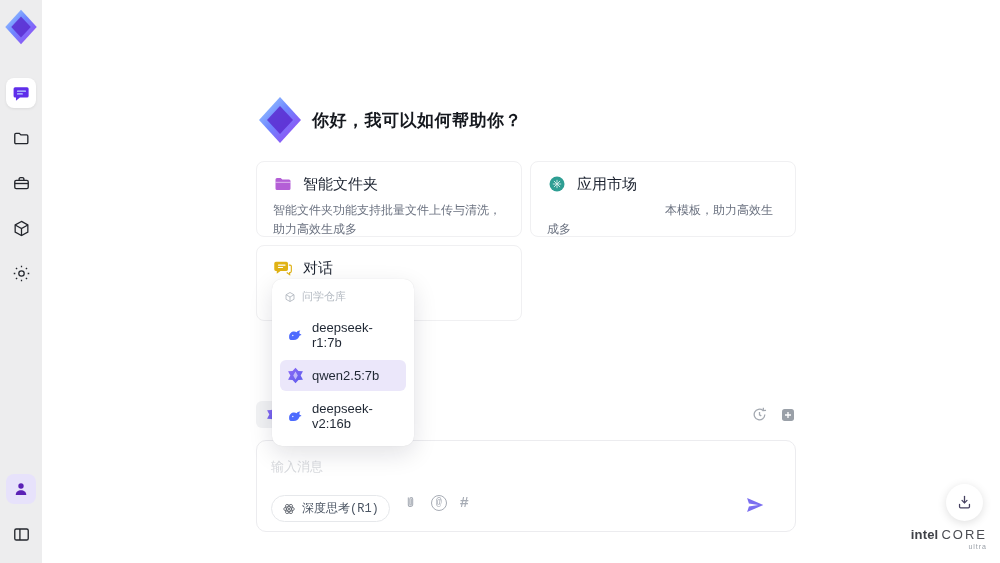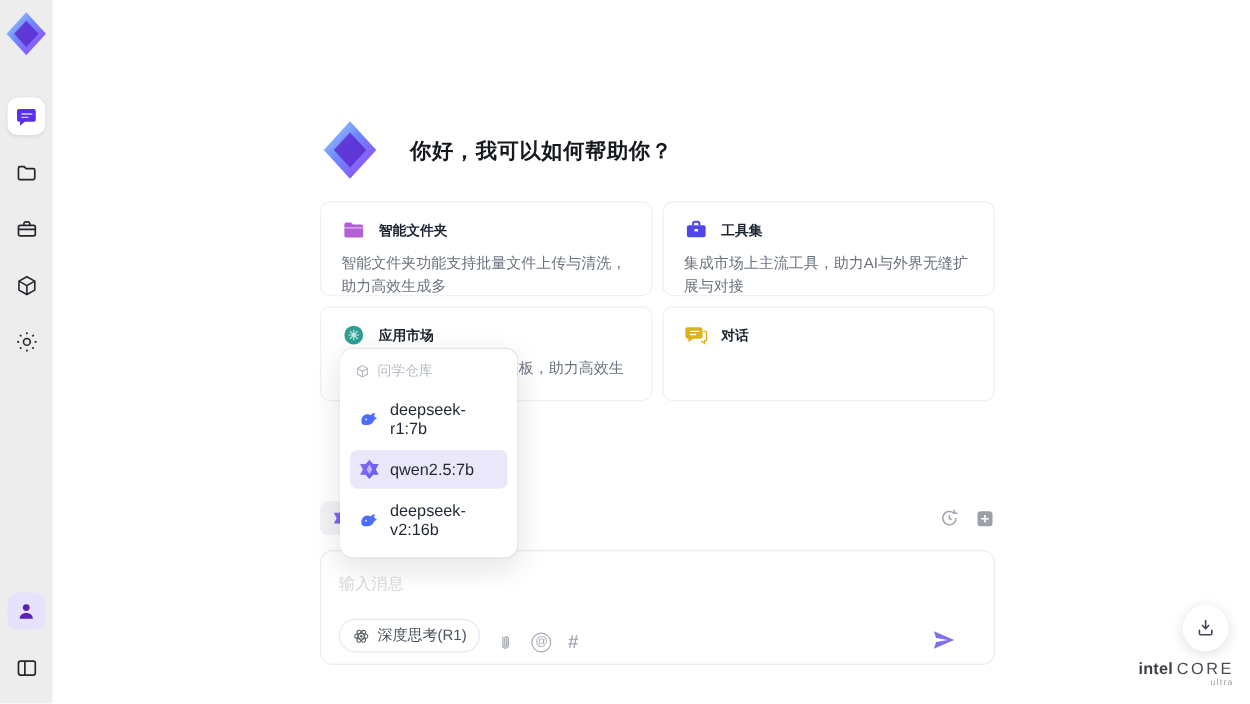--- a/index.html
+++ b/index.html
@@ -10,40 +10,40 @@
   .sidebar { position:absolute; left:0; top:0; width:42px; height:563px; background:#ededee;
              display:flex; flex-direction:column; align-items:center; padding:8px 0 14px; }
   .side-logo { width:36px; height:38px; margin-bottom:32px; }
   .side-item { width:30px; height:30px; border-radius:8px; display:flex; align-items:center; justify-content:center; margin-bottom:15px; cursor:pointer; }
   .side-item.active { background:#fff; box-shadow:0 1px 3px rgba(0,0,0,.08); }
   .side-item.user-active { background:#e7e2fb; }
   .side-spacer { flex:1; }
 
   
   .content { position:absolute; left:256px; top:0; width:540px; }
-  .greeting { display:flex; align-items:center; gap:24px; margin:95px 0 16px 0; }
+  .greeting { display:flex; align-items:center; gap:8px; margin:95px 0 16px 0; }
   .greeting-logo { width:48px; height:50px; }
   .greeting-text { font-size:17px; font-weight:700; color:#15181e; letter-spacing:.5px; }
 
   .cards { display:grid; grid-template-columns:1fr 1fr; gap:8px; }
   .card { background:#fff; border:1px solid #f0f0f2; border-radius:8px; padding:12px 16px; height:76px; overflow:hidden; cursor:pointer; }
   .card-head { display:flex; align-items:center; gap:10px; margin-bottom:7px; }
   .card-icon { width:20px; height:20px; flex:0 0 20px; }
-  .card-title { font-size:11px; font-weight:700; color:#1c2330; }
+  .card-title { font-size:15px; font-weight:400; color:#1c2330; }
   .card-desc { font-size:12px; color:#6b7280; line-height:1.55; }
   .card-desc.indent { text-indent:118px; }
 
   .toolbar { display:flex; align-items:center; justify-content:space-between; margin-top:80px; height:27px; }
   .model-pill { display:flex; align-items:center; gap:7px; background:#f1f2f4; border-radius:6px; padding:5px 10px; font-size:13px; color:#16181d; cursor:pointer; }
   .mini-icons { display:flex; align-items:center; gap:12px; }
 
   .composer { margin-top:12px; border:1px solid #ececef; border-radius:10px; height:92px; position:relative; padding:17px 14px; background:#fff; }
   .composer textarea { width:70%; height:24px; border:none; outline:none; resize:none; font-size:13px; color:#374151; font-family:inherit; background:transparent; }
   .composer textarea::placeholder { color:#d8dade; }
-  .composer-bottom { position:absolute; left:14px; right:30px; bottom:9px; display:flex; align-items:flex-end; gap:13px; }
+  .composer-bottom { position:absolute; left:14px; right:30px; bottom:9px; display:flex; align-items:flex-start; gap:13px;font-family:Liberation Mono, monospace; }
   .deep-pill { display:flex; align-items:center; gap:6px; border:1px solid #e6e8eb; border-radius:15px; padding:4px 10px; font-size:12px; color:#4b5563; background:#fff; cursor:pointer; }
   .at-badge { width:16px; height:16px; border:1.3px solid #a7acb5; border-radius:50%; color:#a7acb5; font-size:10px; line-height:13px; text-align:center; cursor:pointer; }
   .hash { color:#a7acb5; font-size:15px; font-weight:700; cursor:pointer; }
   .send-btn { margin-left:auto; cursor:pointer; display:flex; }
 
   
   .dropdown { position:absolute; left:272px; top:279px; width:142px; background:#fff; border-radius:10px; padding:8px;
               box-shadow:0 8px 24px rgba(20,20,43,.12), 0 0 1px rgba(0,0,0,.12); z-index:30; }
   .dd-header { display:flex; align-items:center; gap:6px; font-size:11px; color:#b4bac2; padding:2px 4px 9px; }
   .dd-item { display:flex; align-items:center; gap:8px; font-size:13px; color:#1f2733; padding:7px 7px; border-radius:6px; margin-bottom:3px; cursor:pointer; }
@@ -152,31 +152,20 @@
         <div class="card-head">
           <svg class="card-icon" viewBox="0 0 24 24">
             <path d="M3 6.5A1.8 1.8 0 0 1 4.8 4.7h4.4l2 2h8A1.8 1.8 0 0 1 21 8.5v9a1.8 1.8 0 0 1-1.8 1.8H4.8A1.8 1.8 0 0 1 3 17.5z" fill="#b45fd6"></path>
             <path d="M3 10h18" stroke="#fff" stroke-width="1.1" opacity=".6"></path>
           </svg>
           <div class="card-title">智能文件夹</div>
         </div>
         <div class="card-desc">智能文件夹功能支持批量文件上传与清洗，助力高效生成多</div>
       </div>
 
-      <div class="card">
-        <div class="card-head">
-          <svg class="card-icon" viewBox="0 0 24 24">
-            <rect x="3" y="7.5" width="18" height="11.5" rx="2" fill="#4f46e5"></rect>
-            <path d="M9 7.5V6a2 2 0 0 1 2-2h2a2 2 0 0 1 2 2v1.5" fill="none" stroke="#4f46e5" stroke-width="2"></path>
-            <rect x="10.3" y="11" width="3.4" height="2.4" rx=".5" fill="#fff"></rect>
-          </svg>
-          <div class="card-title">工具集</div>
-        </div>
-        <div class="card-desc">集成市场上主流工具，助力AI与外界无缝扩展与对接</div>
-      </div>
 
       <div class="card">
         <div class="card-head">
           <svg class="card-icon" viewBox="0 0 24 24">
             <circle cx="12" cy="12" r="9" fill="#2e9e93"></circle>
             <path d="M7 12h10M12 7v10M8.3 8.3l7.4 7.4M15.7 8.3l-7.4 7.4" stroke="#fff" stroke-width="1.1" opacity=".8"></path>
           </svg>
           <div class="card-title">应用市场</div>
         </div>
         <div class="card-desc indent">本模板，助力高效生成多</div>

